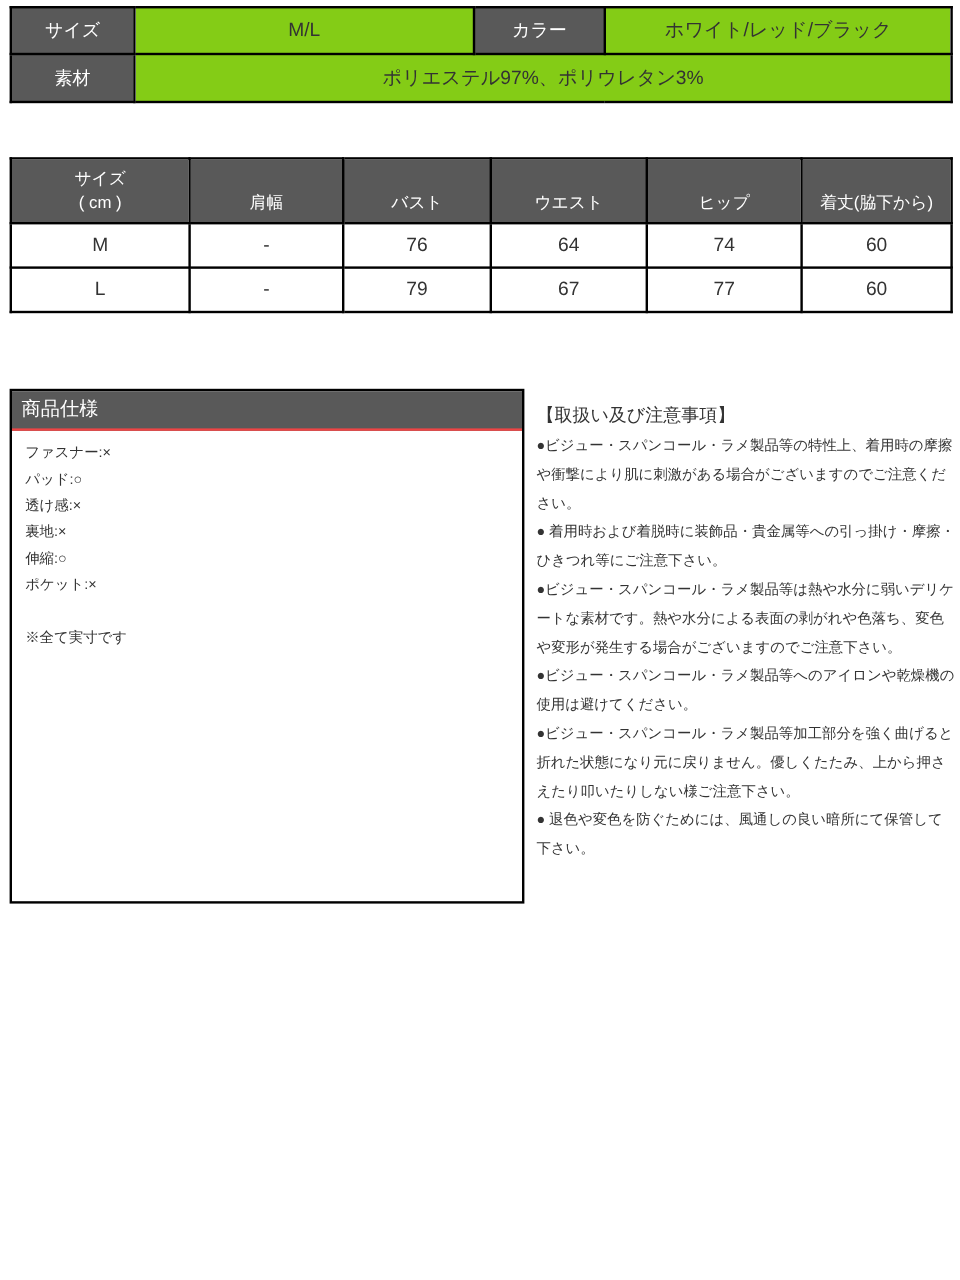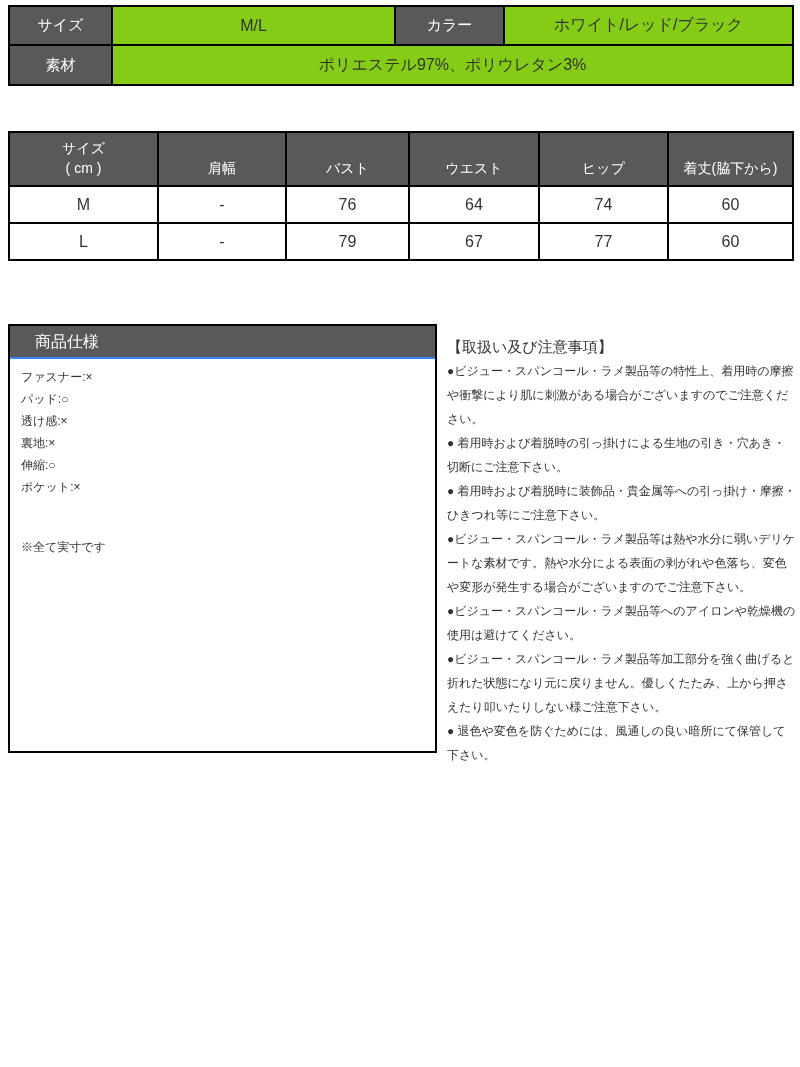--- a/index.html
+++ b/index.html
@@ -33,25 +33,25 @@
     font-size:16px; height:33px;
   }
 
   
   .spec-box {
     position:absolute; left:8px; top:324px; width:425px; height:425px;
     border:2px solid #000; background:#fff;
   }
   .spec-box-header {
     height:31px; line-height:31px; background:#595959; color:#fff;
-    font-size:16px; padding-left:25px; border-bottom:2px solid #3b82f6;
+    font-size:16px; padding-left:8px; border-bottom:2px solid #ef4444;
   }
   .spec-list { padding:7px 10px 0 11px; font-size:12px; line-height:22px; }
   .spec-item { white-space:pre; }
-  .spec-note { margin-top:38px; }
+  .spec-note { margin-top:22px; }
 
   
   .notes {
     position:absolute; left:447px; top:335px; width:350px;
     font-size:12px; line-height:24px; color:#333;
   }
   .notes-title { font-size:15px; }
   .notes p { margin:0; padding:0; }
 </style>
 </head>
@@ -129,21 +129,20 @@
       <div class="spec-item">裏地:×</div>
       <div class="spec-item">伸縮:○</div>
       <div class="spec-item">ポケット:×</div>
       <div class="spec-item spec-note">※全て実寸です</div>
     </div>
   </div>
 
   <div class="notes">
     <div class="notes-title">【取扱い及び注意事項】</div>
     <p>●ビジュー・スパンコール・ラメ製品等の特性上、着用時の摩擦や衝撃により肌に刺激がある場合がございますのでご注意ください。</p>
-    <p>● 着用時および着脱時の引っ掛けによる生地の引き・穴あき・切断にご注意下さい。</p>
     <p>● 着用時および着脱時に装飾品・貴金属等への引っ掛け・摩擦・ひきつれ等にご注意下さい。</p>
     <p>●ビジュー・スパンコール・ラメ製品等は熱や水分に弱いデリケートな素材です。熱や水分による表面の剥がれや色落ち、変色や変形が発生する場合がございますのでご注意下さい。</p>
     <p>●ビジュー・スパンコール・ラメ製品等へのアイロンや乾燥機の使用は避けてください。</p>
     <p>●ビジュー・スパンコール・ラメ製品等加工部分を強く曲げると折れた状態になり元に戻りません。優しくたたみ、上から押さえたり叩いたりしない様ご注意下さい。</p>
     <p>● 退色や変色を防ぐためには、風通しの良い暗所にて保管して下さい。</p>
   </div>
 
 </div>
 
 </body></html>

